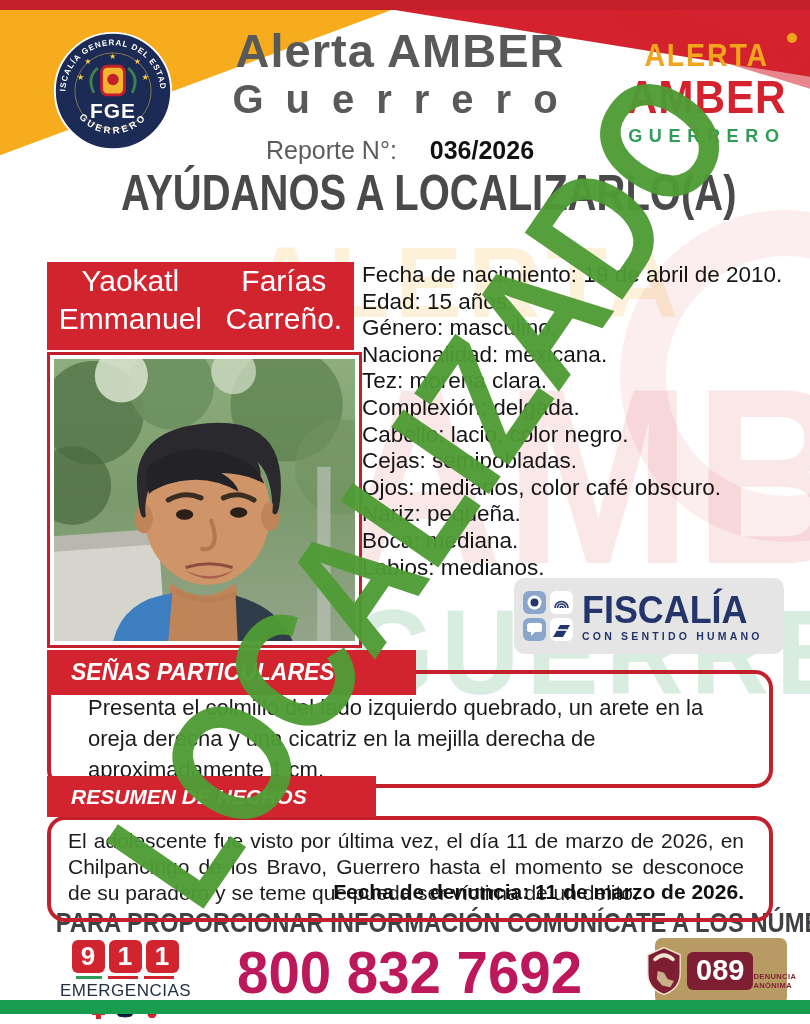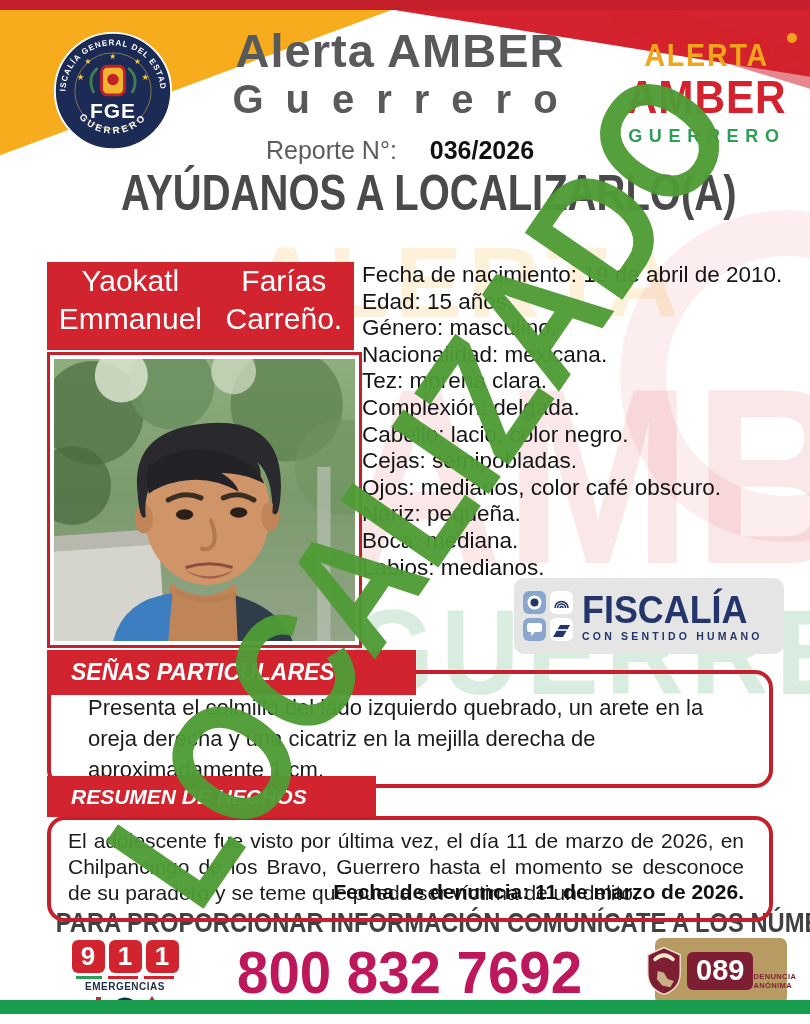--- a/index.html
+++ b/index.html
@@ -80,21 +80,21 @@
   .cta{left:0;top:908px;width:810px;text-align:center;font-size:27px;font-weight:900;color:#414144;z-index:10;white-space:nowrap;}
   .phone{left:160px;top:938px;width:500px;text-align:center;font-size:60px;font-weight:700;color:#be185d;z-index:10;letter-spacing:2px;}
   .logo911{left:60px;top:940px;width:130px;z-index:10;text-align:center;}
   .sq-row{display:flex;justify-content:center;gap:4px;}
   .sq{width:33px;height:33px;background:#d2242f;border-radius:6px;color:#fff;font-weight:800;font-size:26px;
     display:flex;align-items:center;justify-content:center;}
   .stripe{display:flex;justify-content:center;gap:6px;margin-top:3px;}
   .stripe i{height:3px;display:block;}
   .st-g{width:26px;background:#2e9e57;}
   .st-r{width:30px;background:#d2242f;}
-  .em-label{font-size:10px;font-weight:700;color:#203046;letter-spacing:.5px;margin-top:2px;}
+  .em-label{font-size:17px;font-weight:400;color:#203046;letter-spacing:.5px;margin-top:2px;}
   .icons911{margin-top:2px;height:18px;}
 
   .logo089{left:655px;top:938px;width:132px;height:66px;background:#b79b62;border-radius:7px;z-index:10;
     display:flex;align-items:center;justify-content:center;gap:5px;}
   .shield089{width:36px;height:52px;flex:none;}
   .o89-col{display:flex;flex-direction:row;}
   .n089{background:#7e1e33;color:#fff;font-weight:800;font-size:29px;border-radius:6px;padding:1px 9px;line-height:34px;}
   .anon{font-size:7.5px;font-weight:800;color:#7e1e33;letter-spacing:.4px;margin-top:20px;}
 
   .green-bar{left:0;top:1000px;width:810px;height:14px;background:#189c4e;z-index:10;}

